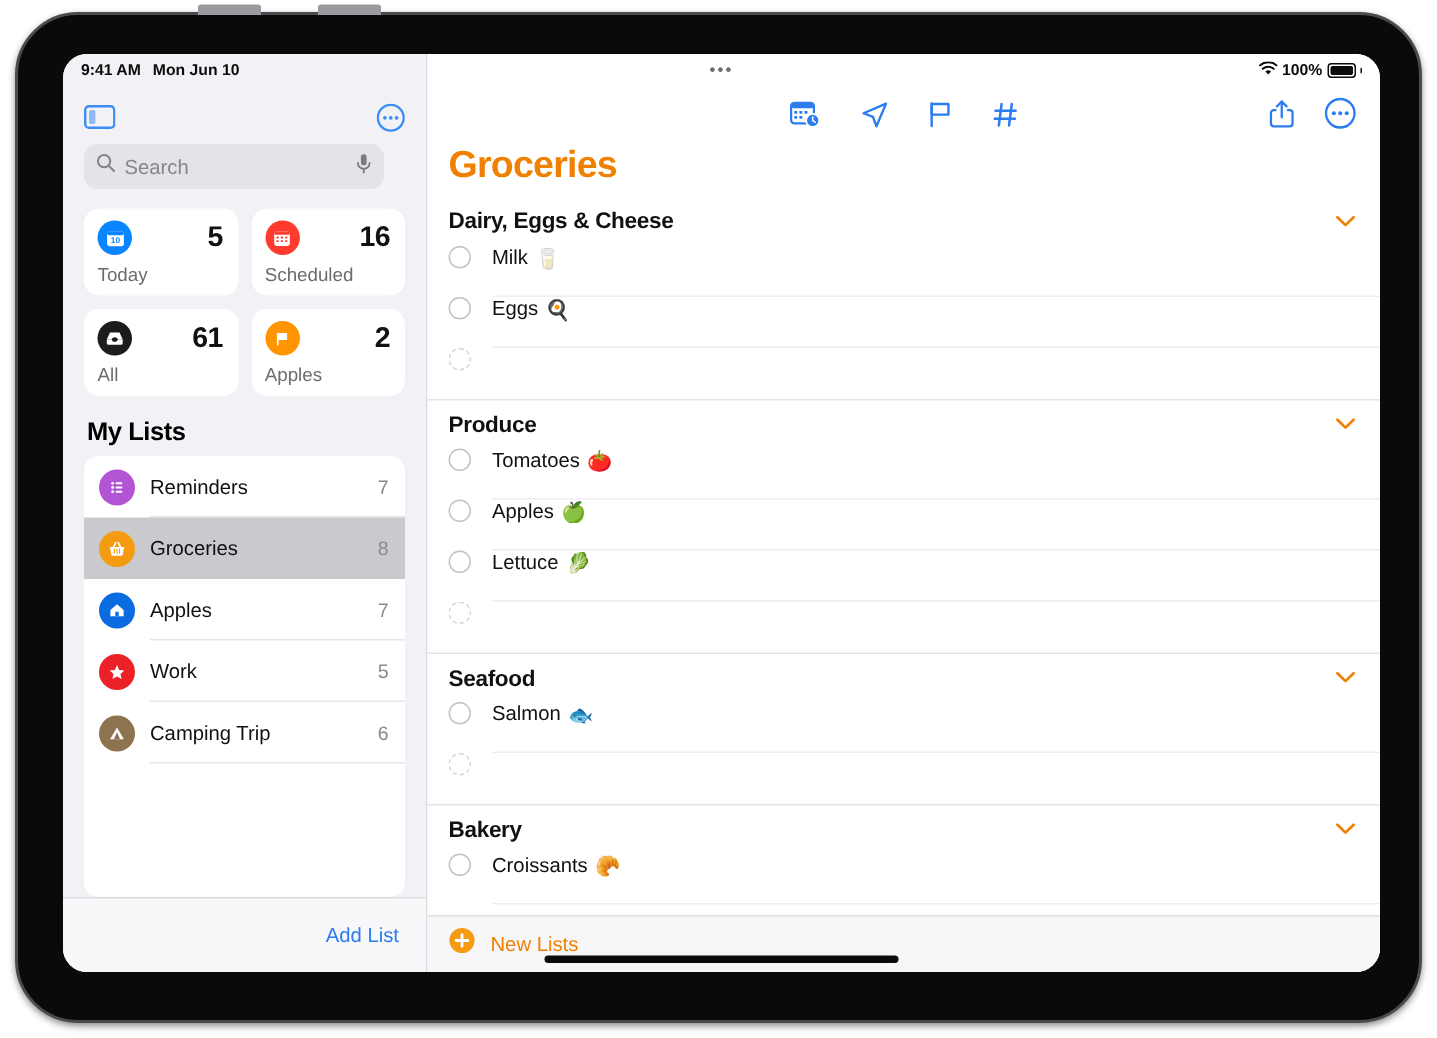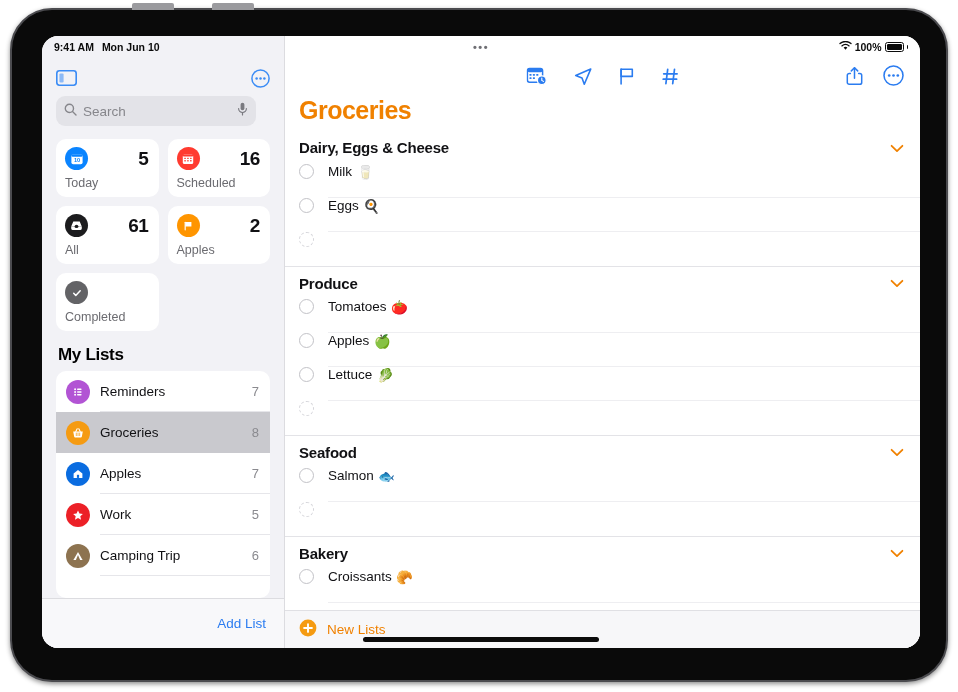--- a/index.html
+++ b/index.html
@@ -267,31 +267,20 @@
                 <svg width="14" height="14" viewBox="0 0 14 14">
                     <path d="M4.3 3h6.1v4.6H4.3z" fill="#fff"></path>
                     <rect x="3.6" y="2.8" width="1.15" height="8.6" rx=".55" fill="#fff"></rect>
                   </svg>
               </span>
               <span class="smart-count">2</span>
             </div>
             <div class="smart-label">Apples</div>
           </div>
 
-          <div class="smart-card">
-            <div class="smart-row1">
-              <span class="smart-badge" style="background:#636366">
-                <svg width="14" height="14" viewBox="0 0 14 14">
-                    <path d="M3.7 7.2l2.1 2.3 4.4-4.8" fill="none" stroke="#fff" stroke-width="1.5" stroke-linecap="round" stroke-linejoin="round"></path>
-                  </svg>
-              </span>
-              <span class="smart-count"></span>
-            </div>
-            <div class="smart-label">Completed</div>
-          </div>
 
         </div>
 
         <div id="mylists-title">My Lists</div>
 
         <div id="lists-card">
 
           <div class="list-row">
             <span class="list-badge" style="background:#b254d4">
               <svg width="14" height="14" viewBox="0 0 14 14">

